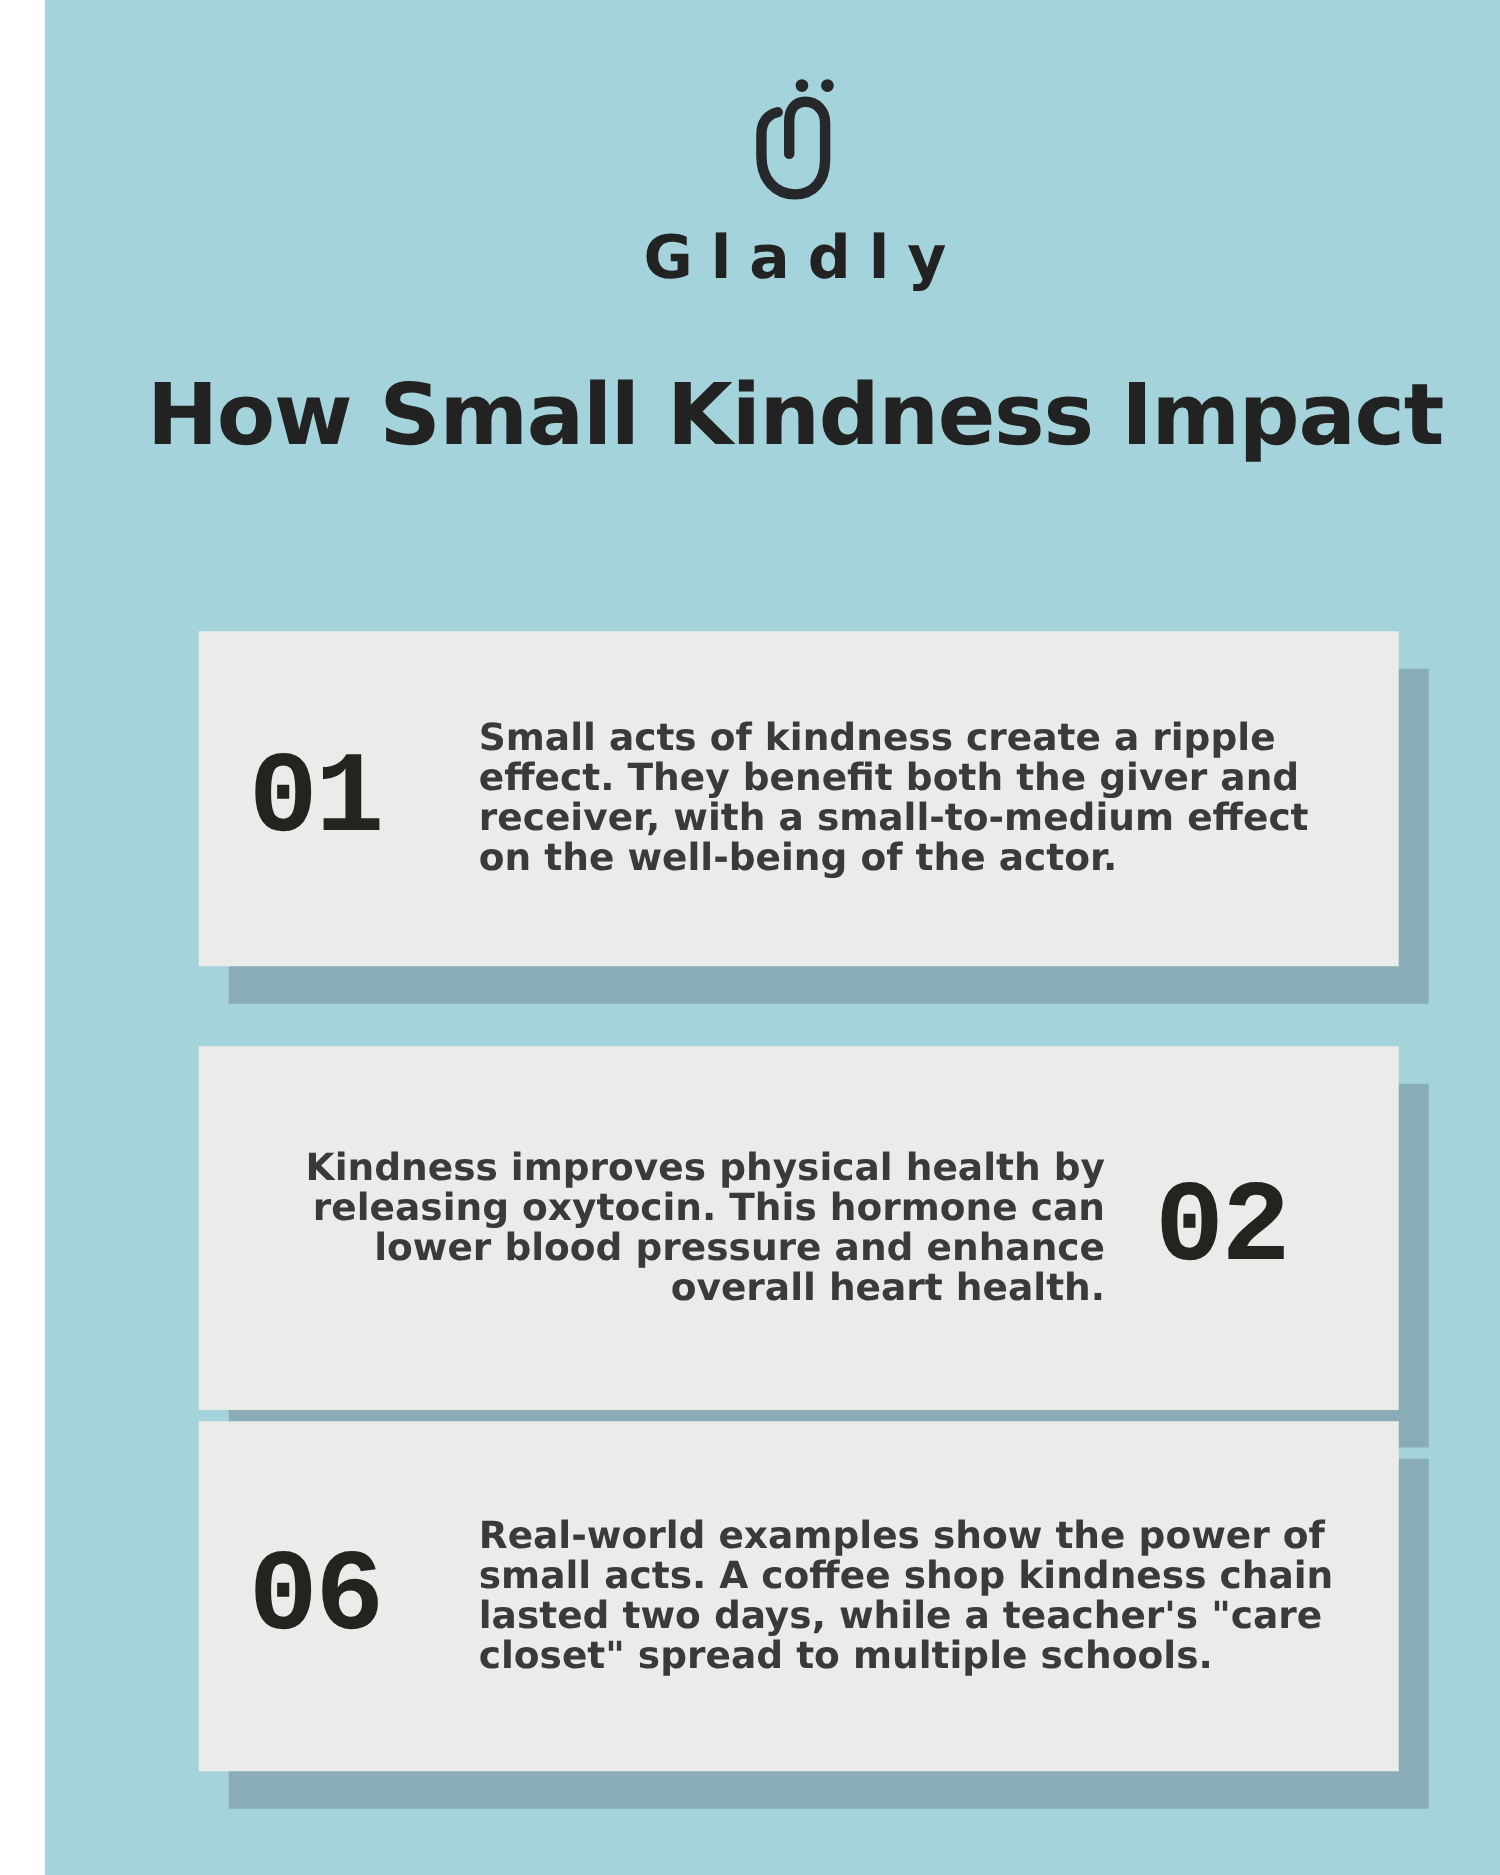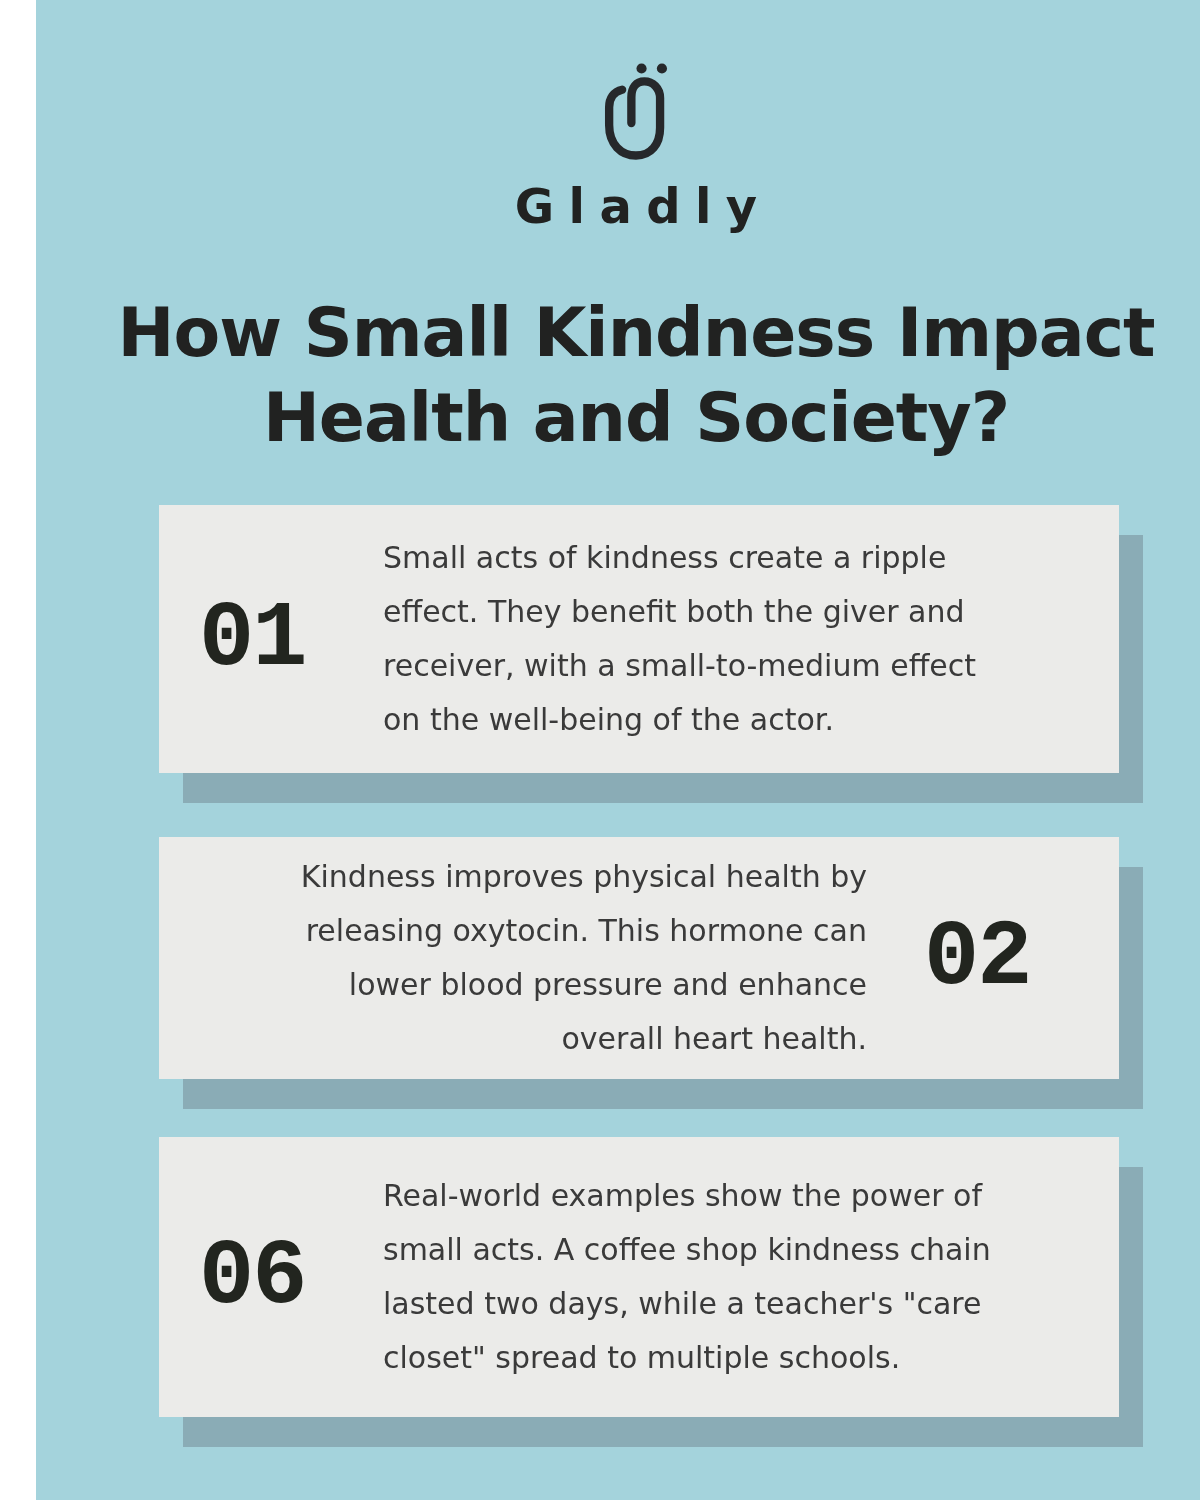--- a/index.html
+++ b/index.html
@@ -73,31 +73,31 @@
     flex: none;
     width: 140px;
     font-size: 92px;
     font-weight: bold;
     letter-spacing: -2px;
     color: var(--color-number);
     font-family: Liberation Mono, monospace;
   }
   .card-text {
     font-size: 30px;
-    line-height: 54px;
-    font-weight: 400;
+    line-height: 32px;
+    font-weight: 700;
     color: var(--color-body-text);
     white-space: pre-line;
   }
   .card--num-left  { padding: 0 40px 0 40px; }
   .card--num-left .card-text { margin-left: 44px; text-align: left; }
   .card--num-right { padding: 0 55px 0 60px; justify-content: flex-end; }
   .card--num-right .card-text { margin-right: 40px; text-align: right; }
   #card-1 { top: 505px;  height: 268px; }
-  #card-2 { top: 837px;  height: 242px; gap: 17px; }
+  #card-2 { top: 837px;  height: 291px; }
   #card-3 { top: 1137px; height: 280px; }
   .footer {
     position: absolute;
     top: 1496px;
     left: 0;
     width: 100%;
     text-align: center;
     font-size: 28px;
     font-weight: bold;
     letter-spacing: 0.5px;
@@ -121,21 +121,20 @@
                L 71 39
                C 71 28 63 21 54 21
                C 45 21 40 28 40 38
                L 40 66"></path>
     </svg>
     <div class="wordmark">Gladly</div>
   </div>
 
   <h1 class="page-title">
     <span>How Small Kindness Impact</span><br>
-    <span>Health and Society?</span>
   </h1>
 
   <div class="card card--num-left" id="card-1">
     <div class="card-number">01</div>
     <div class="card-text">Small acts of kindness create a ripple
 effect. They benefit both the giver and
 receiver, with a small-to-medium effect
 on the well-being of the actor.</div>
   </div>
 

